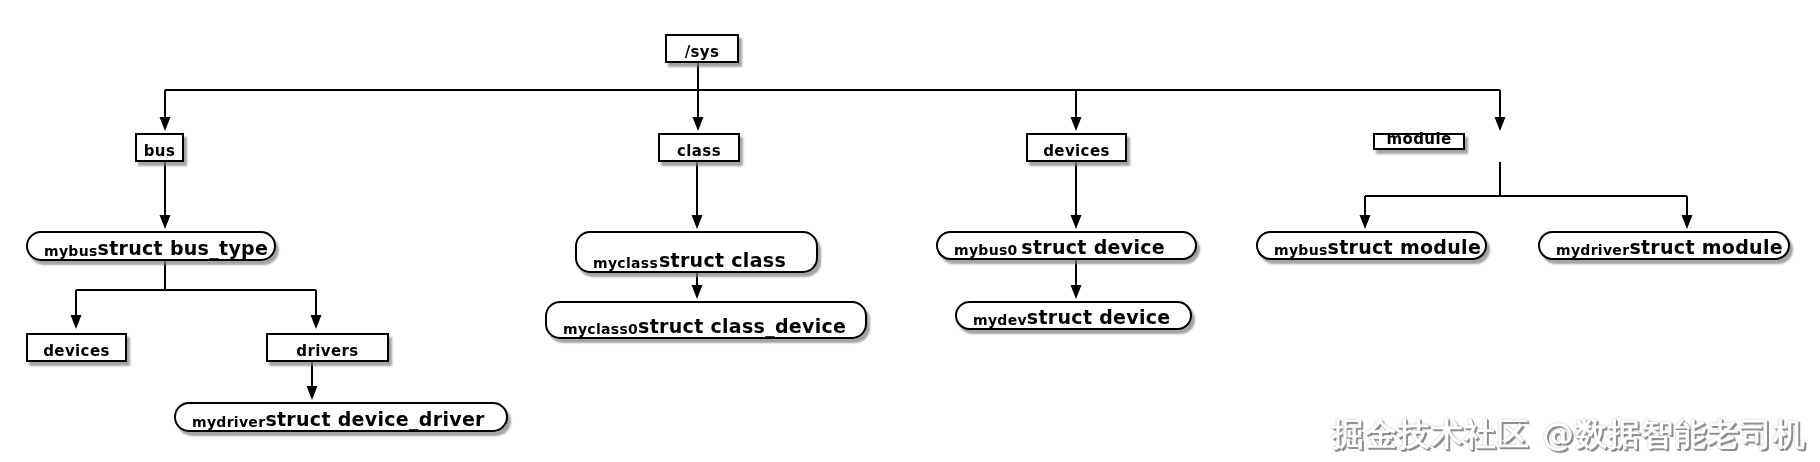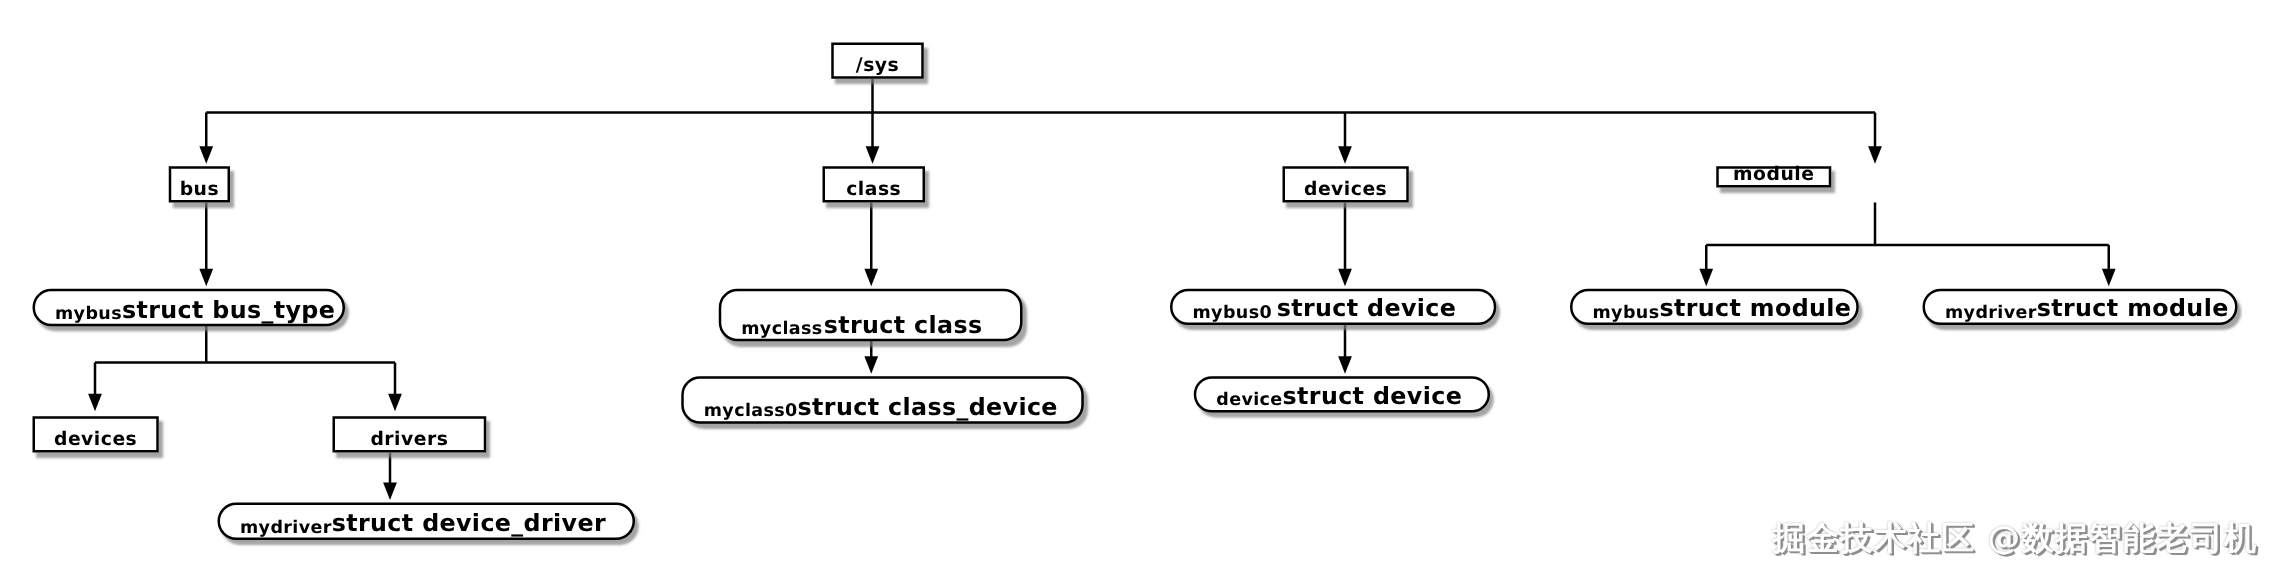--- a/index.html
+++ b/index.html
@@ -49,21 +49,21 @@
   .node.dual .st {
     font-size: 19px;
     font-weight: bold;
     letter-spacing: 0.3px;
     white-space: nowrap;
   }
   .watermark {
     position: absolute;
     top: 413px;
     right: 14px;
-    font-size: 26px;
+    font-size: 32px;
     font-weight: bold;
     white-space: nowrap;
     color: #ffffff;
     text-shadow: 2px 2px 0 #8f8f8f, 1px 1px 0 #9a9a9a, 0 0 2px #b5b5b5;
     letter-spacing: 1px;
   }
 </style>
 </head>
 <body>
 
@@ -178,21 +178,21 @@
   <div class="node dual" style="left:1538px; top:231px; width:252px; height:29px">
     <span class="nm">mydriver</span>
     <span class="st">struct module</span>
   </div>
 
   <div class="node dual" style="left:545px; top:301px; width:322px; height:38px">
     <span class="nm">myclass0</span>
     <span class="st">struct class_device</span>
   </div>
   <div class="node dual" style="left:955px; top:301px; width:237px; height:29px">
-    <span class="nm">device</span>
+    <span class="nm">mydev</span>
     <span class="st">struct device</span>
   </div>
   <div class="node single" style="left:26px; top:333px; width:101px; height:29px">
     <span>devices</span>
   </div>
   <div class="node single" style="left:266px; top:333px; width:123px; height:29px">
     <span>drivers</span>
   </div>
 
   <div class="node dual" style="left:174px; top:402px; width:334px; height:30px">

